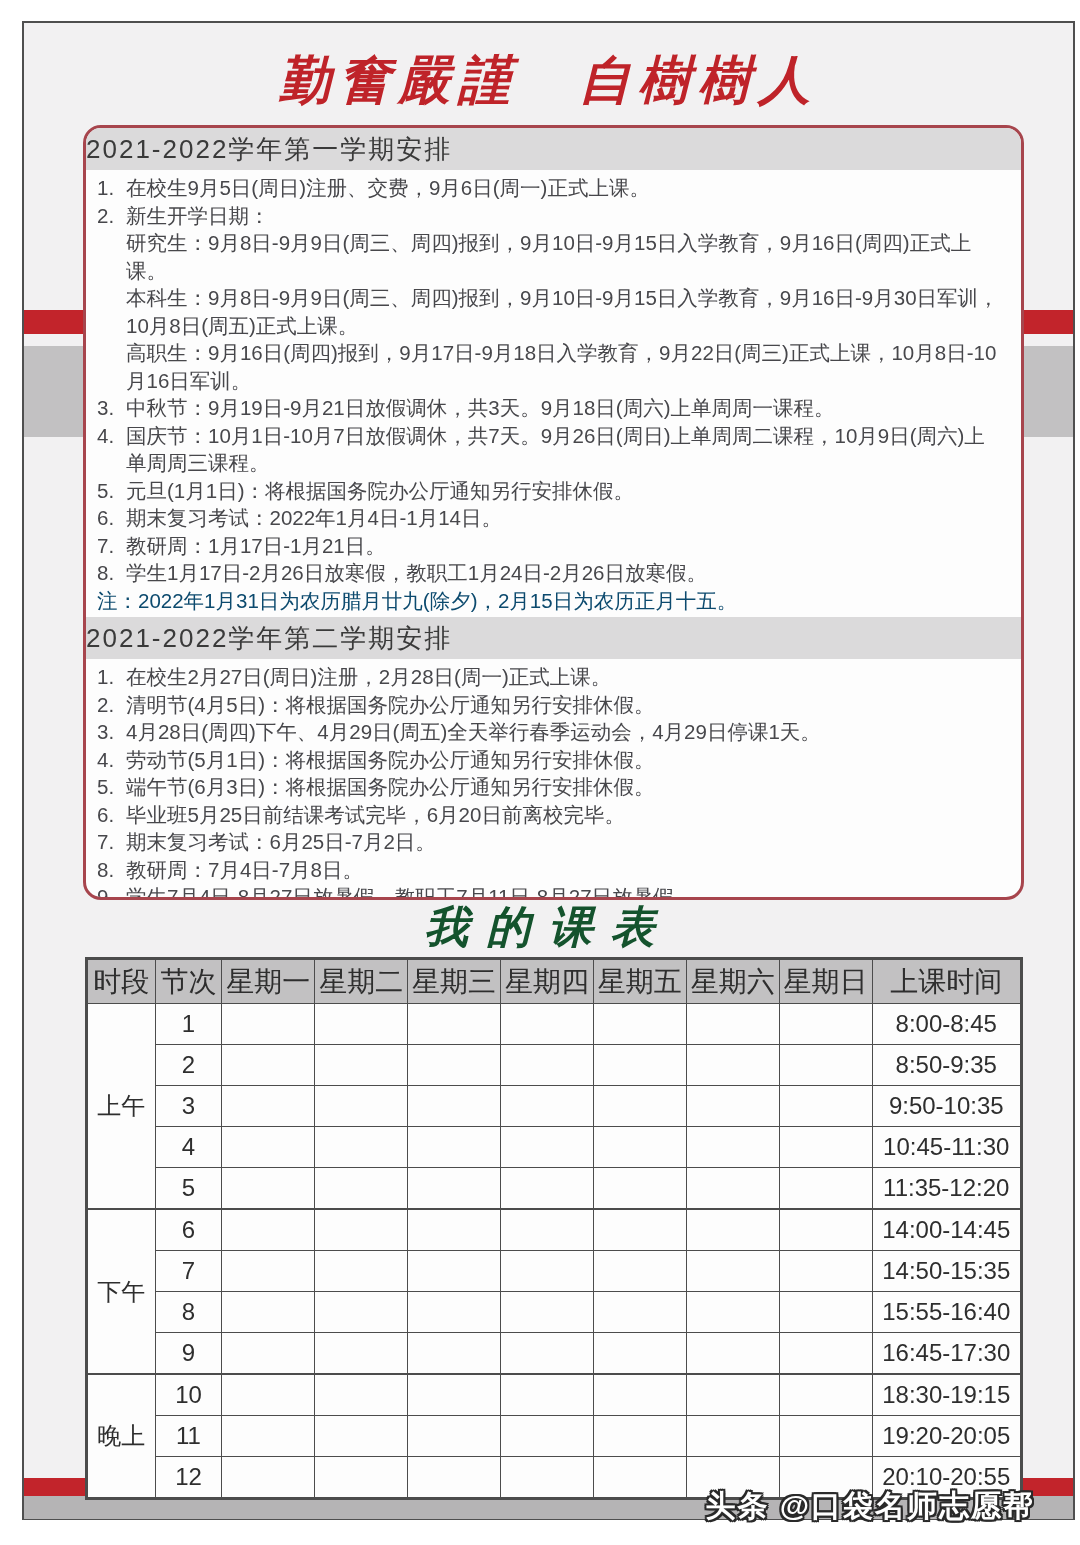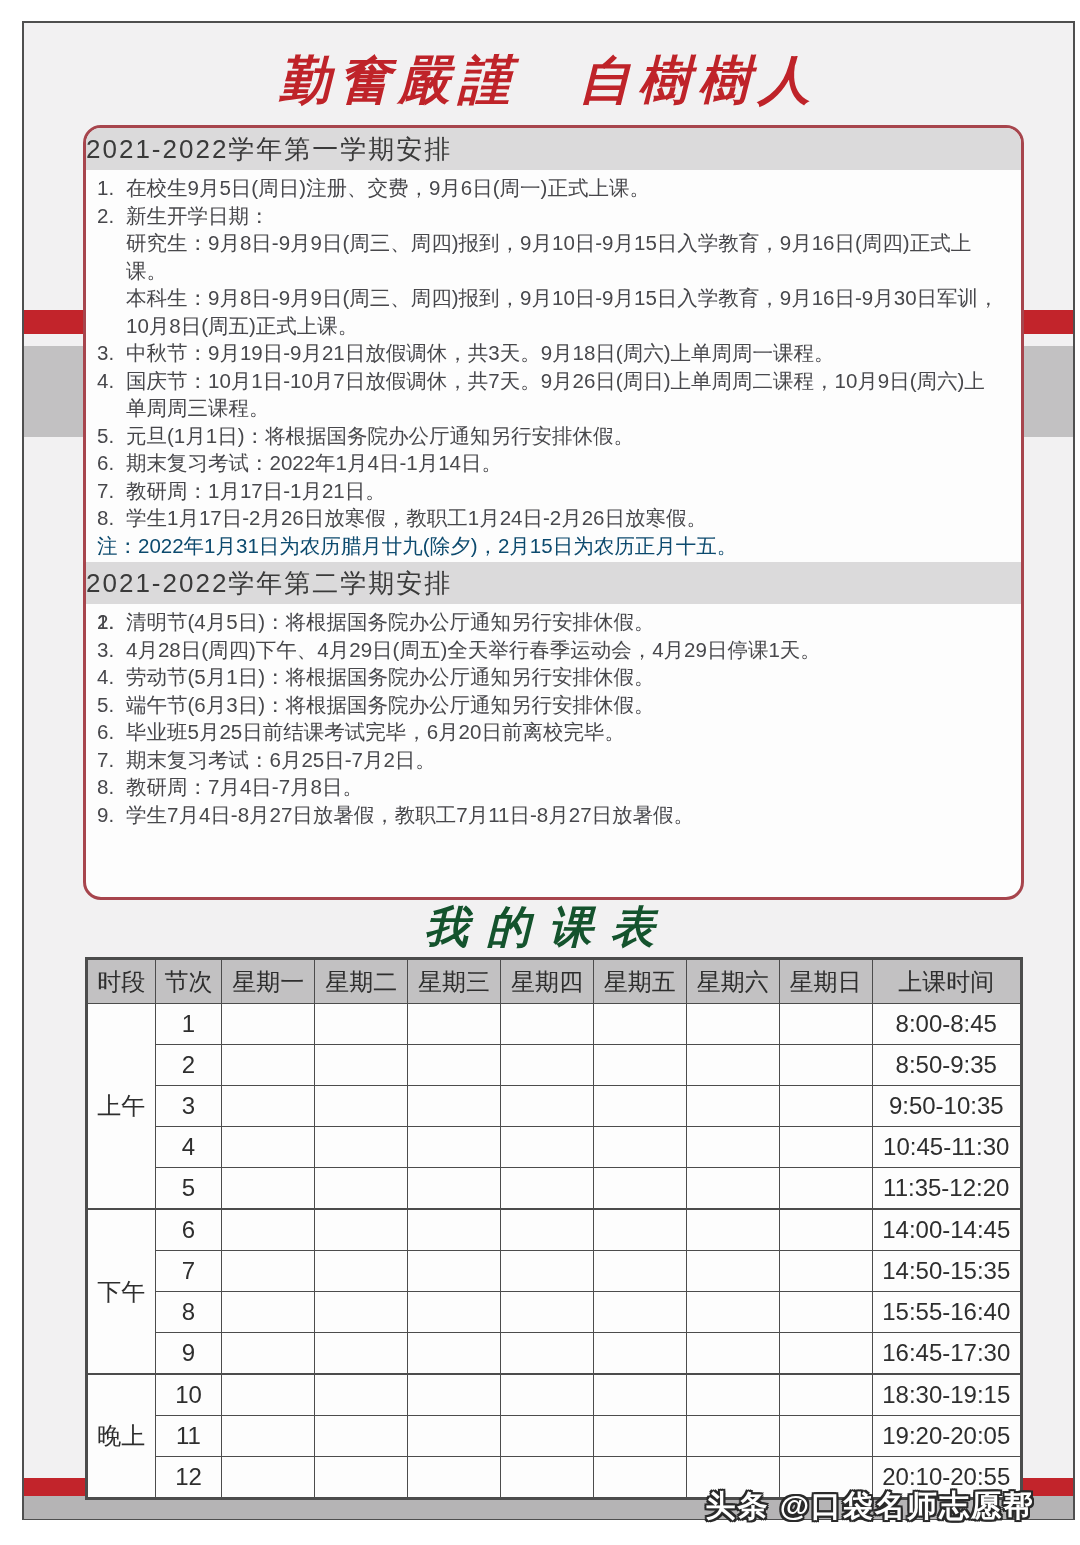--- a/index.html
+++ b/index.html
@@ -54,21 +54,21 @@
   table.timetable {
     position:absolute; left:85px; top:957px; width:938px; z-index:2;
     border-collapse:collapse; table-layout:fixed; background:#fdfdfd;
     border:3px solid #4c4c4c;
   }
   table.timetable th, table.timetable td {
     border:1.5px solid #4c4c4c; text-align:center; vertical-align:middle;
     color:#2e2e2e; overflow:hidden; white-space:nowrap;
   }
   table.timetable th {
-    background:#c2c1c2; font-weight:normal; font-size:24px; height:41px;
+    background:#c2c1c2; font-weight:normal; font-size:28px; height:41px;
   }
   table.timetable td { background:#fdfdfd; font-size:24px; height:38px; }
   td.group-cell { font-size:25px; }
   tr.group-start td { border-top-width:2.5px; }
 
   .watermark {
     position:absolute; top:1486px; right:45px; z-index:4;
     color:#ffffff; font-weight:bold; font-size:30px; letter-spacing:2px;
     text-shadow:-2px 0 0 #2a2a2a, 2px 0 0 #2a2a2a, 0 -2px 0 #2a2a2a, 0 2px 0 #2a2a2a,
                 -2px -2px 0 #2a2a2a, 2px 2px 0 #2a2a2a, -2px 2px 0 #2a2a2a, 2px -2px 0 #2a2a2a;
@@ -86,32 +86,33 @@
   <div class="stripe red-band"></div>
   <div class="stripe gray-band"></div>
 
   <div class="sem-box">
     <div class="sec-header">2021-2022学年第一学期安排</div>
     <div class="sec-list">
       <div class="item"><span class="marker">1.</span><span>在校生9月5日(周日)注册、交费，9月6日(周一)正式上课。</span></div>
       <div class="item"><span class="marker">2.</span><span>新生开学日期：</span></div>
       <div class="item sub"><span>研究生：9月8日-9月9日(周三、周四)报到，9月10日-9月15日入学教育，9月16日(周四)正式上课。</span></div>
       <div class="item sub"><span>本科生：9月8日-9月9日(周三、周四)报到，9月10日-9月15日入学教育，9月16日-9月30日军训，10月8日(周五)正式上课。</span></div>
+      <div class="item sub"><span>高职生：9月16日(周四)报到，9月17日-9月18日入学教育，9月22日(周三)正式上课，10月8日-10月16日军训。</span></div>
       <div class="item"><span class="marker">3.</span><span>中秋节：9月19日-9月21日放假调休，共3天。9月18日(周六)上单周周一课程。</span></div>
       <div class="item"><span class="marker">4.</span><span>国庆节：10月1日-10月7日放假调休，共7天。9月26日(周日)上单周周二课程，10月9日(周六)上单周周三课程。</span></div>
       <div class="item"><span class="marker">5.</span><span>元旦(1月1日)：将根据国务院办公厅通知另行安排休假。</span></div>
       <div class="item"><span class="marker">6.</span><span>期末复习考试：2022年1月4日-1月14日。</span></div>
       <div class="item"><span class="marker">7.</span><span>教研周：1月17日-1月21日。</span></div>
       <div class="item"><span class="marker">8.</span><span>学生1月17日-2月26日放寒假，教职工1月24日-2月26日放寒假。</span></div>
       <div class="note">注：2022年1月31日为农历腊月廿九(除夕)，2月15日为农历正月十五。</div>
     </div>
 
     <div class="sec-header">2021-2022学年第二学期安排</div>
     <div class="sec-list">
-      <div class="item"><span class="marker">1.</span></div>
+      <div class="item"><span class="marker">1.</span><span>在校生2月27日(周日)注册，2月28日(周一)正式上课。</span></div>
       <div class="item"><span class="marker">2.</span><span>清明节(4月5日)：将根据国务院办公厅通知另行安排休假。</span></div>
       <div class="item"><span class="marker">3.</span><span>4月28日(周四)下午、4月29日(周五)全天举行春季运动会，4月29日停课1天。</span></div>
       <div class="item"><span class="marker">4.</span><span>劳动节(5月1日)：将根据国务院办公厅通知另行安排休假。</span></div>
       <div class="item"><span class="marker">5.</span><span>端午节(6月3日)：将根据国务院办公厅通知另行安排休假。</span></div>
       <div class="item"><span class="marker">6.</span><span>毕业班5月25日前结课考试完毕，6月20日前离校完毕。</span></div>
       <div class="item"><span class="marker">7.</span><span>期末复习考试：6月25日-7月2日。</span></div>
       <div class="item"><span class="marker">8.</span><span>教研周：7月4日-7月8日。</span></div>
       <div class="item"><span class="marker">9.</span><span>学生7月4日-8月27日放暑假，教职工7月11日-8月27日放暑假。</span></div>
 
     </div>

